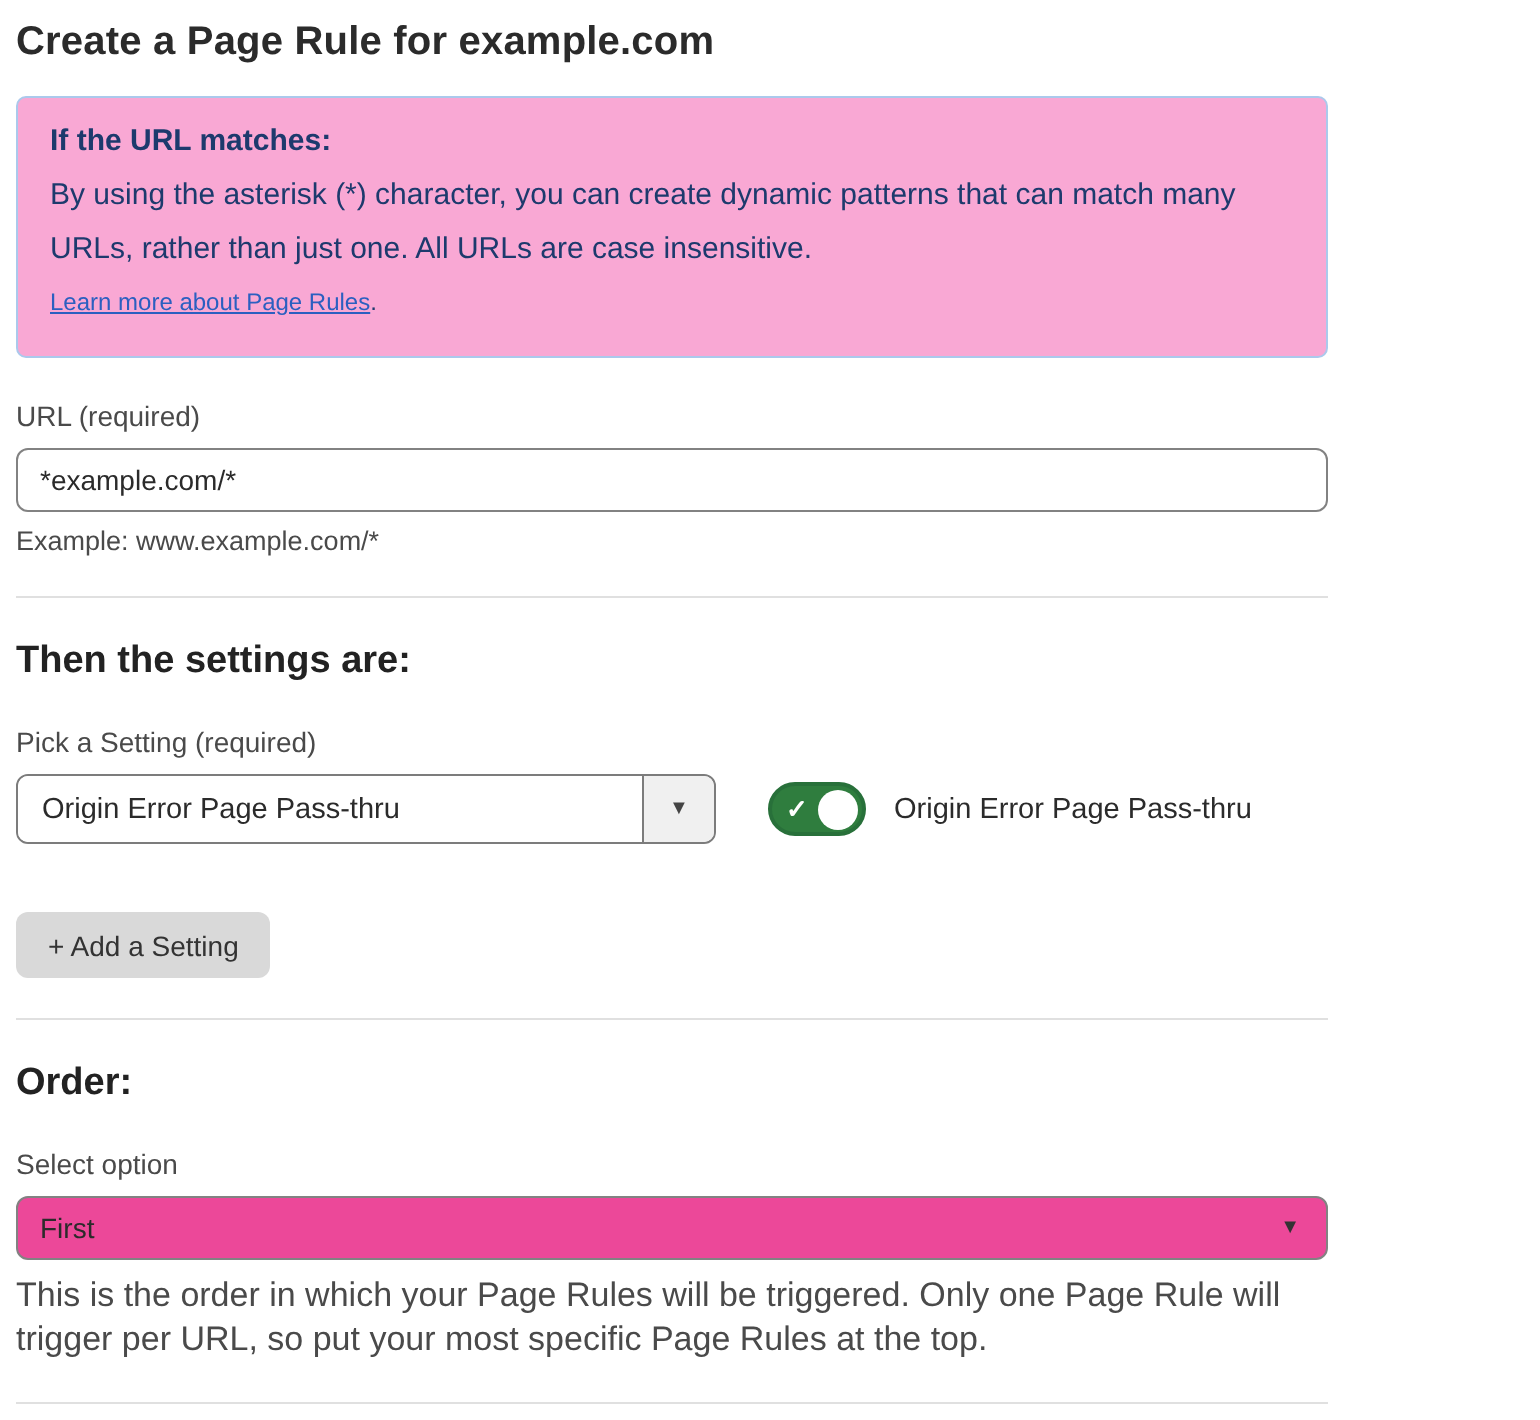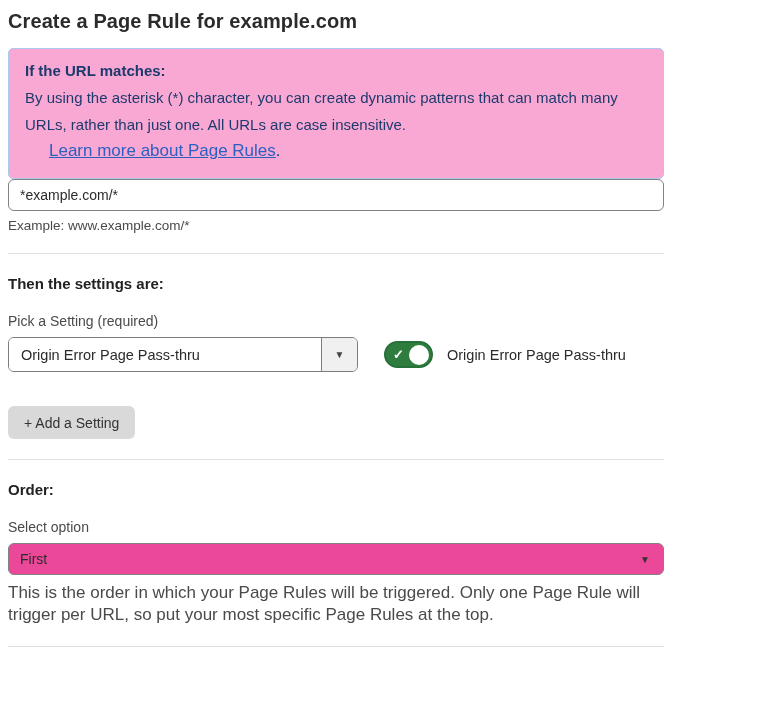--- a/index.html
+++ b/index.html
@@ -30,21 +30,21 @@
   }
   .info-box .info-heading {
     font-weight: 700;
     font-size: 15px;
     margin-bottom: 5px;
   }
   .info-box .info-body {
     font-size: 15px;
     line-height: 27px;
   }
-  .info-box .info-link-line { font-size: 17px; line-height: 26px; margin-left: 24px; }
+  .info-box .info-link-line { font-size: 12px; line-height: 26px; }
   .info-box a.info-link {
     color: #2b5fc0;
     text-decoration: underline;
     cursor: pointer;
   }
 
   .field-label {
     font-size: 14px;
     color: #4a4a4a;
     margin: 21px 0 8px 0;
@@ -66,21 +66,21 @@
     color: #4a4a4a;
     margin-top: 7px;
   }
 
   .divider {
     border-top: 1px solid #e0e0e0;
     margin-top: 20px;
   }
 
   h2.section-heading {
-    font-size: 15px;
+    font-size: 19px;
     font-weight: 700;
     color: #222;
     margin: 21px 0 0 0;
   }
 
   .setting-row {
     display: flex;
     align-items: center;
     margin-top: 0;
   }
@@ -203,20 +203,21 @@
 <div class="page">
 
   <h1 class="page-title">Create a Page Rule for example.com</h1>
 
   <div class="info-box">
     <div class="info-heading">If the URL matches:</div>
     <div class="info-body">By using the asterisk (*) character, you can create dynamic patterns that can match many URLs, rather than just one. All URLs are case insensitive.</div>
     <div class="info-link-line"><a class="info-link">Learn more about Page Rules</a><span>.</span></div>
   </div>
 
+  <div class="field-label">URL (required)</div>
   <input class="text-input" type="text" value="*example.com/*" style="">
   <div class="hint-text">Example: www.example.com/*</div>
 
   <div class="divider"></div>
 
   <h2 class="section-heading">Then the settings are:</h2>
 
   <div class="field-label">Pick a Setting (required)</div>
 
   <div class="setting-row">

